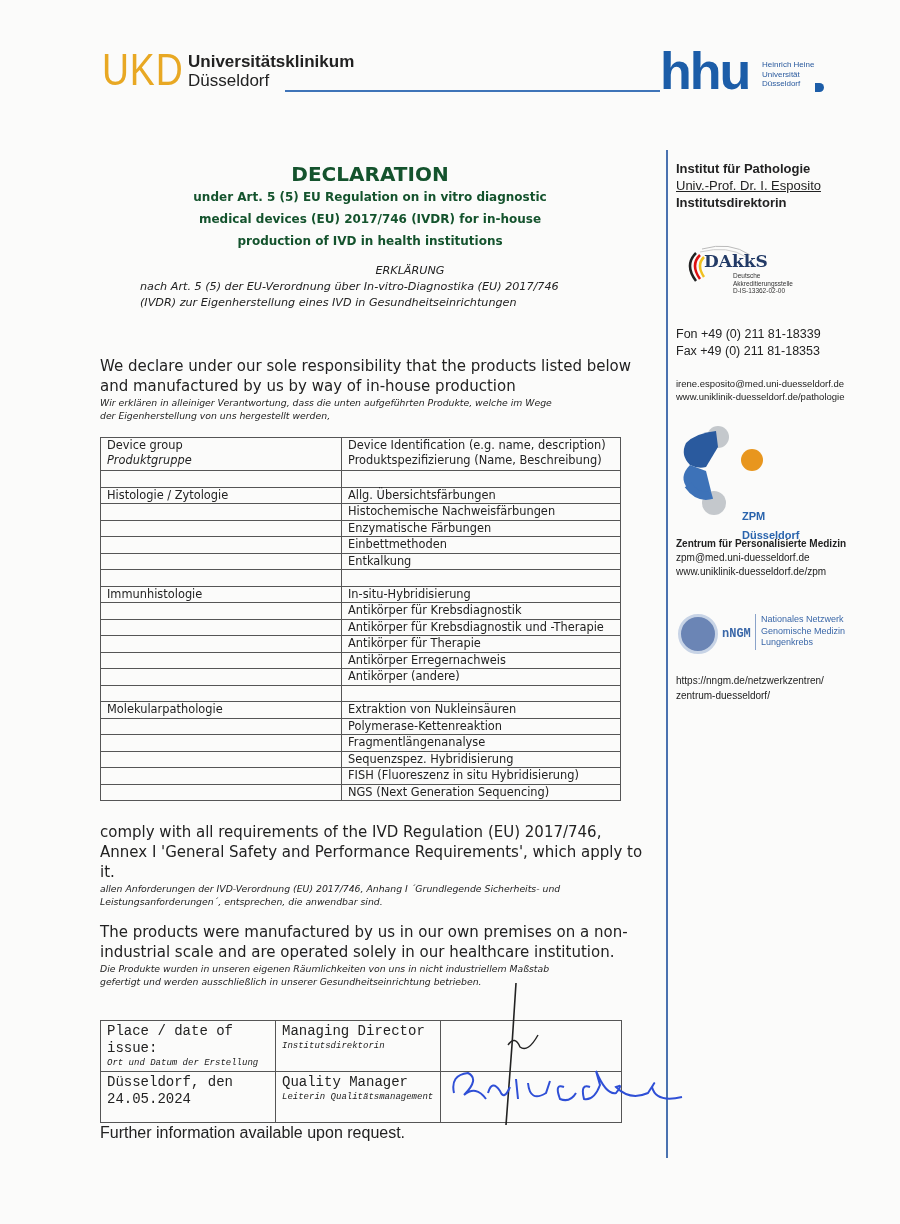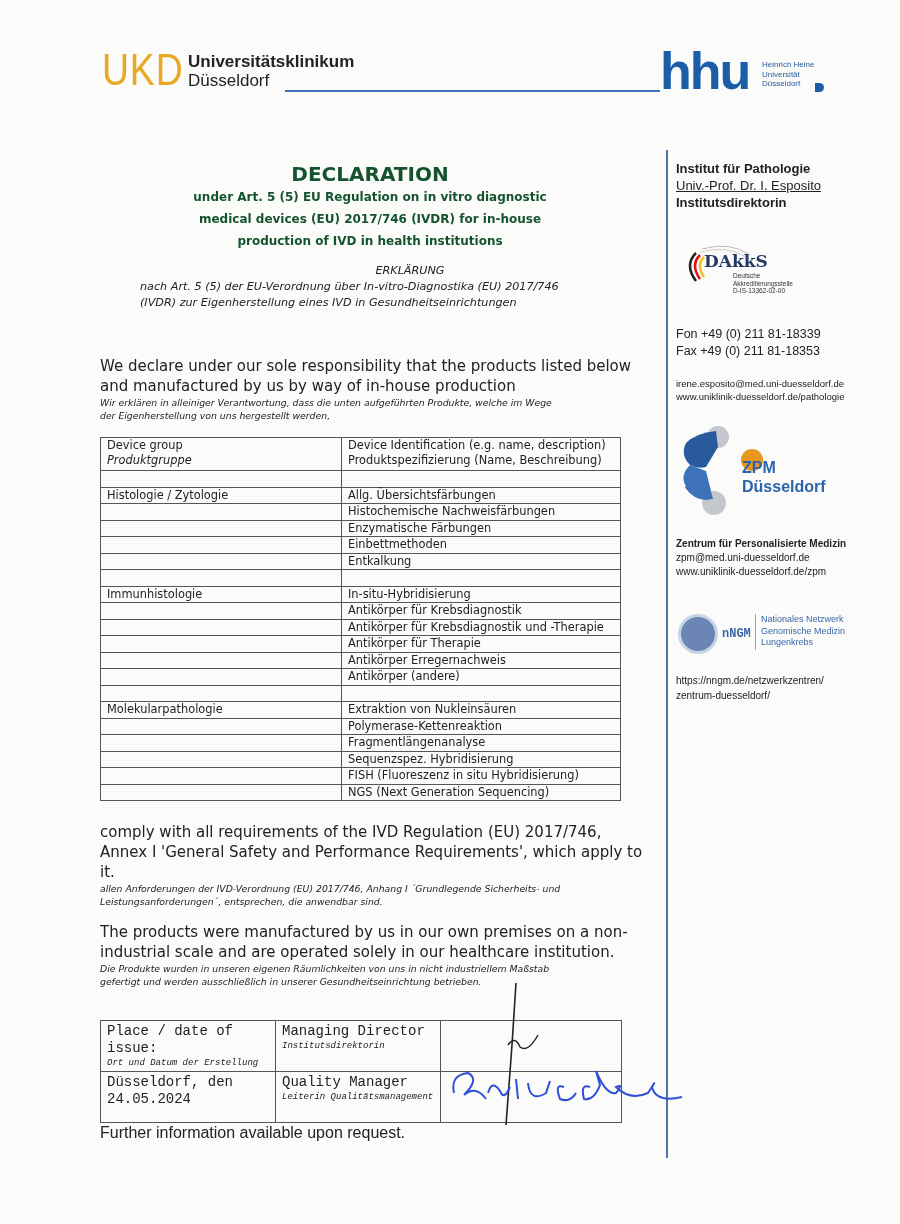--- a/index.html
+++ b/index.html
@@ -47,21 +47,21 @@
   
   .side { left:676px; font-family:"Liberation Sans", sans-serif; color:#222; }
   .side-inst { top:160px; font-size:13px; line-height:17px; }
   .side-inst .b { font-weight:700; display:block; }
   .side-inst .n { display:block;text-decoration:underline; }
   .dakks { left:680px; top:245px; width:160px; height:55px; }
   .dakks-word { left:704px; top:251px; font-family:"DejaVu Serif", serif; font-weight:700; font-size:17px; color:#223a66;text-align:center; }
   .dakks-sub { left:733px; top:272px; font-family:"Liberation Sans", sans-serif; font-size:6.5px; line-height:7.5px; color:#333; }
   .side-contact { top:326px; font-size:12.5px; line-height:17px; }
   .side-mail { top:377px; font-size:9.5px; line-height:13px; }
-  .zpm-text { left:742px; top:458px; font-family:"Liberation Sans", sans-serif; font-weight:700; font-size:16px; line-height:19px; color:#2a64ad; }
+  .zpm-text { left:742px; top:507px; font-family:"Liberation Sans", sans-serif; font-weight:700; font-size:11px; line-height:19px; color:#2a64ad; }
   .side-zpm { top:537px; font-size:10px; line-height:14px; }
   .side-zpm .b { font-weight:700; display:block; }
   .nngm-circle { left:678px; top:614px; width:40px; height:40px; border-radius:50%; background:#6b85b5; border:3px solid #c8d4e6; box-sizing:border-box; }
   .nngm-label { left:722px; top:627px; font-family:Liberation Mono, monospace; font-weight:700; font-size:12px; color:#3a67a8; }
   .nngm-bar { left:755px; top:614px; width:1px; height:36px; background:#8aa3c9; }
   .nngm-text { left:761px; top:614px; font-family:"Liberation Sans", sans-serif; font-size:9px; line-height:11.5px; color:#3a67a8; white-space:nowrap; overflow:hidden; width:136px; }
   .side-url { top:673px; font-size:10px; line-height:15px; }
 </style>
 </head>
 <body>

